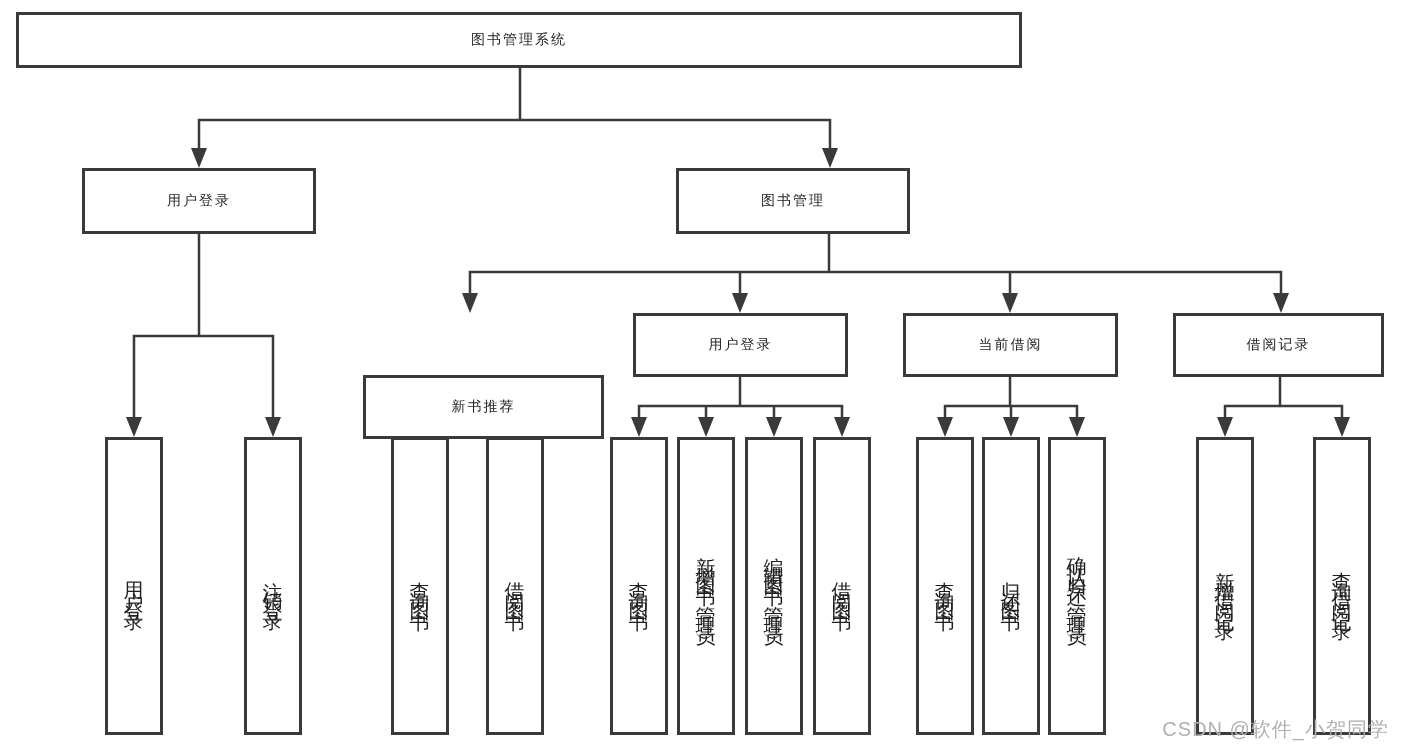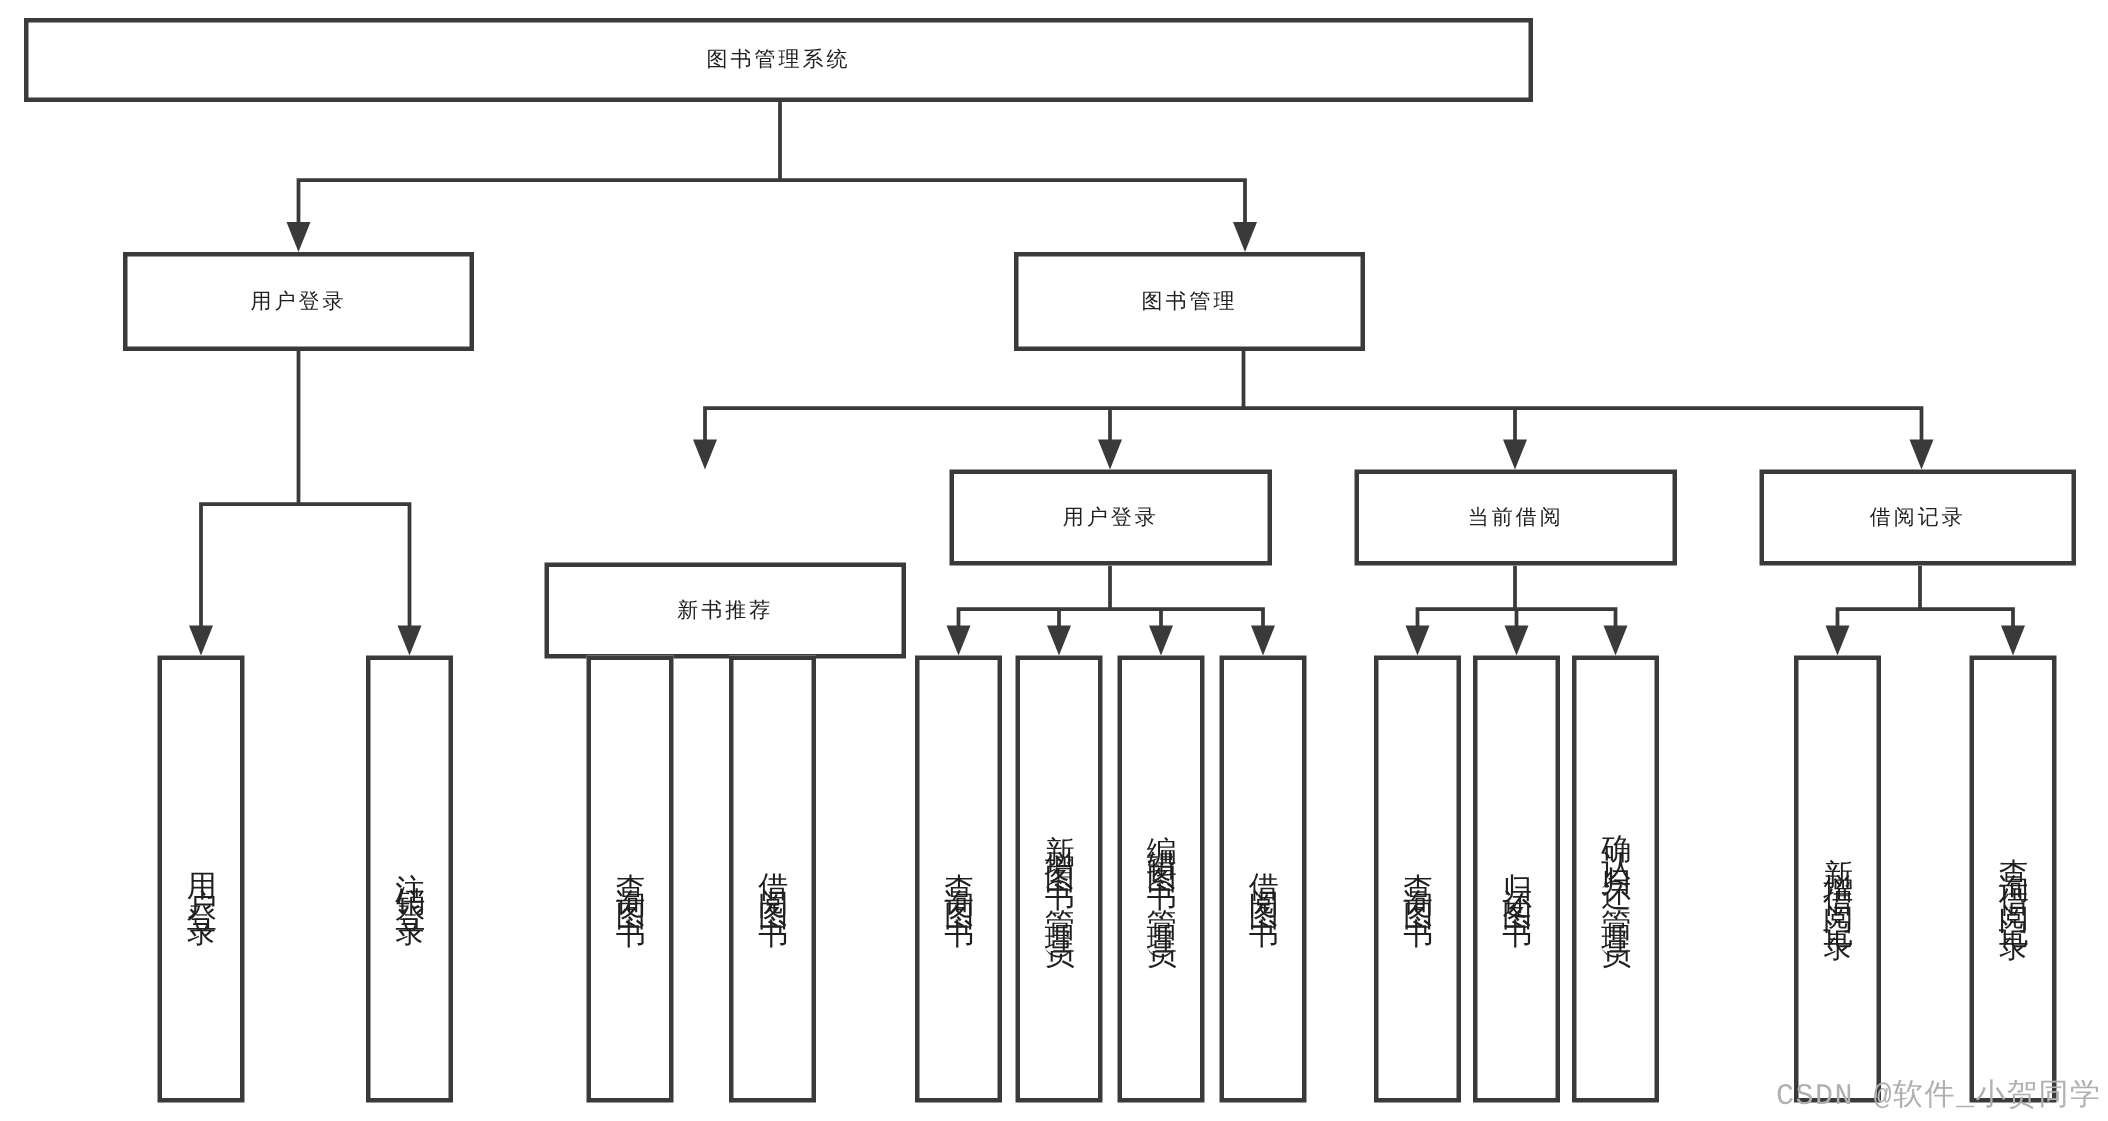--- a/index.html
+++ b/index.html
@@ -71,26 +71,25 @@
   #leaf-6  { left: 745px;  }
   #leaf-7  { left: 813px;  }
   #leaf-8  { left: 916px;  }
   #leaf-9  { left: 982px;  }
   #leaf-10 { left: 1048px; }
   #leaf-11 { left: 1196px; }
   #leaf-12 { left: 1313px; }
   #watermark {
     position: absolute;
     top: 716px;
-    right: 4px;
+    right: 16px;
     font-size: 20px;
     color: #b0b0b0;
     letter-spacing: 1px;
     white-space: nowrap;
-    font-family: Liberation Mono, monospace;
   }
   .stroke { stroke: #3a3a3a; stroke-width: 2.5; fill: none; }
   .head   { fill: #3a3a3a; stroke: none; }
 </style>
 </head>
 <body>
 
 <div id="canvas">
 
   <svg id="connectors" width="1405" height="747" viewBox="0 0 1405 747" xmlns="http://www.w3.org/2000/svg">

